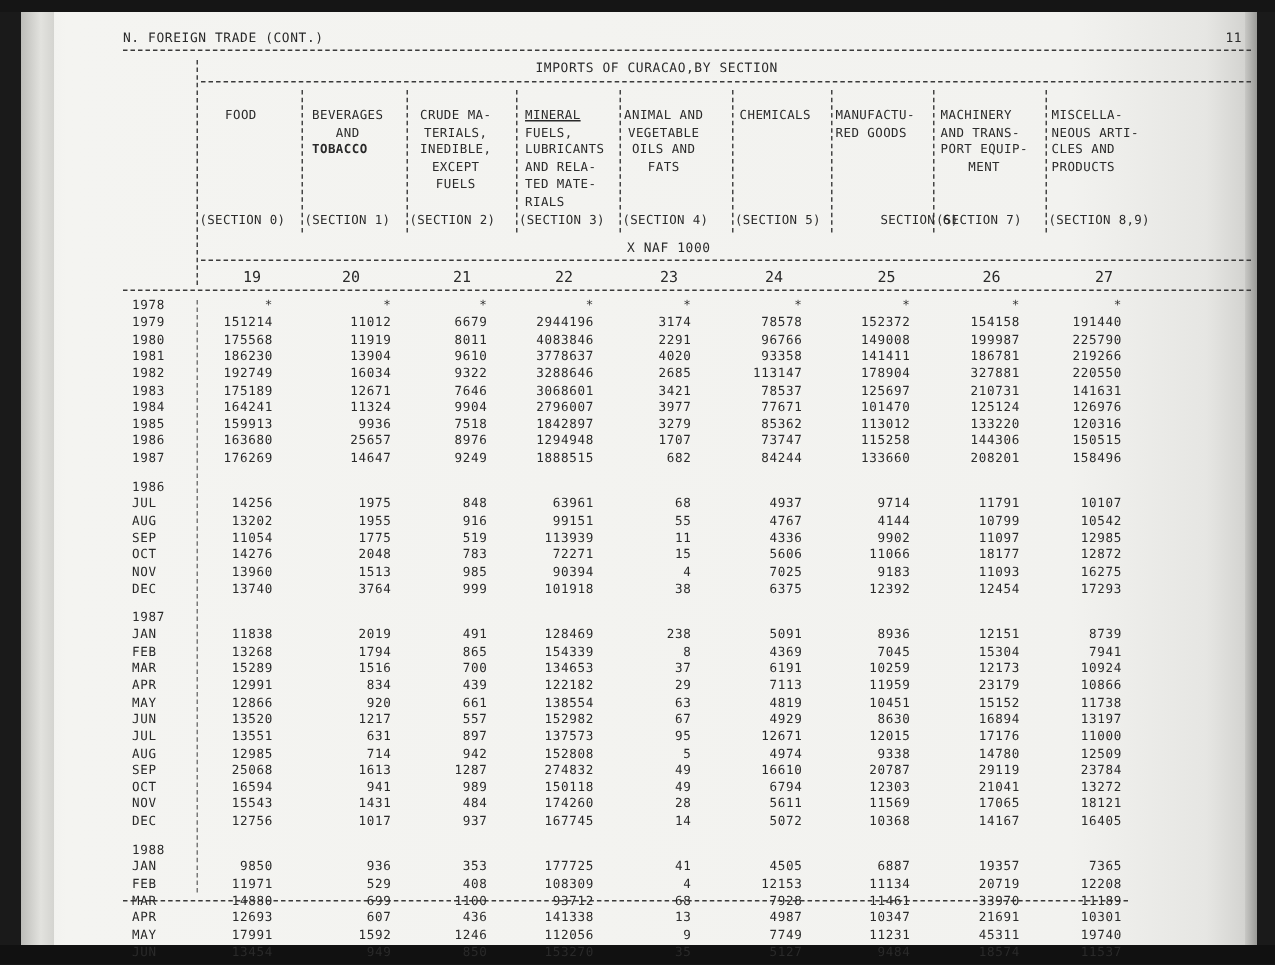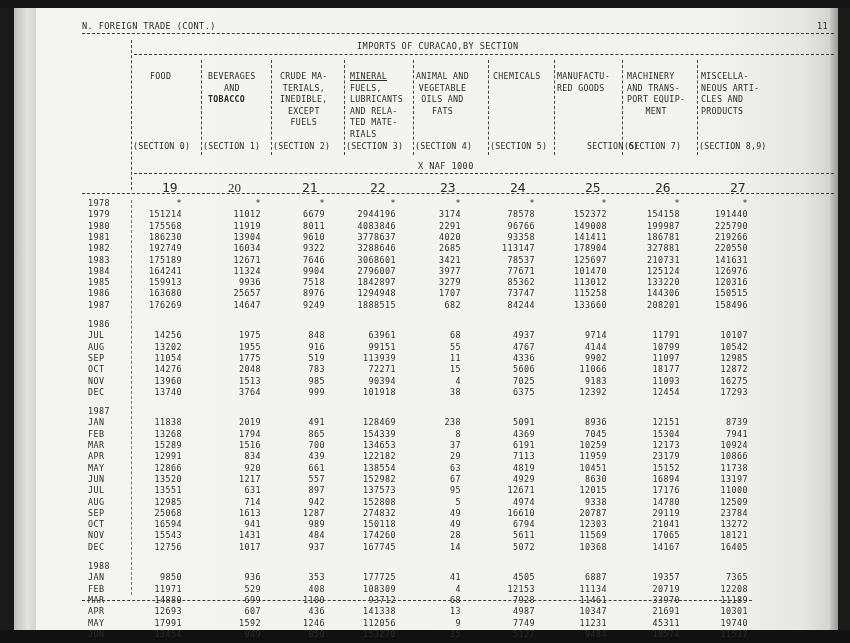--- a/index.html
+++ b/index.html
@@ -27,21 +27,21 @@
   .top-bar { position: absolute; left: 0; top: 0; width: 850px; height: 8px; background: #151515; }
 
   .t { position: absolute; font-size: 8.6px; letter-spacing: 0.4px; white-space: pre; line-height: 10px; }
   .title { left: 82px; top: 21px; }
   .pagenum { left: 817px; top: 21px; }
   .dash { position: absolute; height: 0; border-top: 1.3px dashed #3a3a3a; }
   .vbar { position: absolute; width: 0; border-left: 1.6px dashed #444; }
 
   .hdr { position: absolute; font-size: 8.3px; letter-spacing: 0.3px; line-height: 11.6px; white-space: pre; }
   .sect { position: absolute; font-size: 8.3px; letter-spacing: 0.2px; top: 141px; white-space: pre; }
-  .colno { position: absolute; font-size: 13px; top: 180px; }
+  .colno { position: absolute; font-size: 10px; top: 180px; }
 
   .row { position: absolute; left: 0; width: 850px; height: 11.3px; font-size: 8.4px; line-height: 11.3px; letter-spacing: 0.45px; }
   .row span { position: absolute; white-space: pre; }
   .lbl { left: 88px; }
   .num { text-align: right; }
   .c19 { right: 668px; } .c20 { right: 589px; } .c21 { right: 525px; }
   .c22 { right: 454px; } .c23 { right: 389px; } .c24 { right: 315px; }
   .c25 { right: 243px; } .c26 { right: 170px; } .c27 { right: 102px; }
 </style>
 </head>
@@ -74,21 +74,21 @@
 <div class="vbar" style="left:622px; top:60px; height:95px;"></div>
 <div class="vbar" style="left:697px; top:60px; height:95px;"></div>
 <div class="vbar" style="left:131px; top:200px; height:395px; opacity:.7;"></div>
 
 <div id="headers">
     <div class="hdr" style="left: 150px; top: 71px;"><div style="text-align: left;">FOOD</div></div>
     <div class="sect" style="left: 133px;">(SECTION 0)</div>
     <div class="colno" style="left: 162px;">19</div>
     <div class="hdr" style="left: 208px; top: 71px;"><div style="text-align: center;">BEVERAGES</div><div style="text-align: center;">AND</div><div style="text-align: left; font-weight: bold;">TOBACCO</div></div>
     <div class="sect" style="left: 203px;">(SECTION 1)</div>
-    <div class="colno" style="left: 228px; font-family: Liberation Serif, serif;">20</div>
+    <div class="colno" style="left: 228px;">20</div>
     <div class="hdr" style="left: 280px; top: 71px;"><div style="text-align: center;">CRUDE MA-</div><div style="text-align: center;">TERIALS,</div><div style="text-align: center;">INEDIBLE,</div><div style="text-align: center;">EXCEPT</div><div style="text-align: center;">FUELS</div></div>
     <div class="sect" style="left: 273px;">(SECTION 2)</div>
     <div class="colno" style="left: 302px;">21</div>
     <div class="hdr" style="left: 350px; top: 71px;"><div style="text-align: left; text-decoration: underline;">MINERAL</div><div style="text-align: left;">FUELS,</div><div style="text-align: left;">LUBRICANTS</div><div style="text-align: left;">AND RELA-</div><div style="text-align: left;">TED MATE-</div><div style="text-align: left;">RIALS</div></div>
     <div class="sect" style="left: 346px;">(SECTION 3)</div>
     <div class="colno" style="left: 370px;">22</div>
     <div class="hdr" style="left: 416px; top: 71px;"><div style="text-align: center;">ANIMAL AND</div><div style="text-align: center;">VEGETABLE</div><div style="text-align: center;">OILS AND</div><div style="text-align: center;">FATS</div></div>
     <div class="sect" style="left: 415px;">(SECTION 4)</div>
     <div class="colno" style="left: 440px;">23</div>
     <div class="hdr" style="left: 493px; top: 71px;"><div style="text-align: left;">CHEMICALS</div></div>

